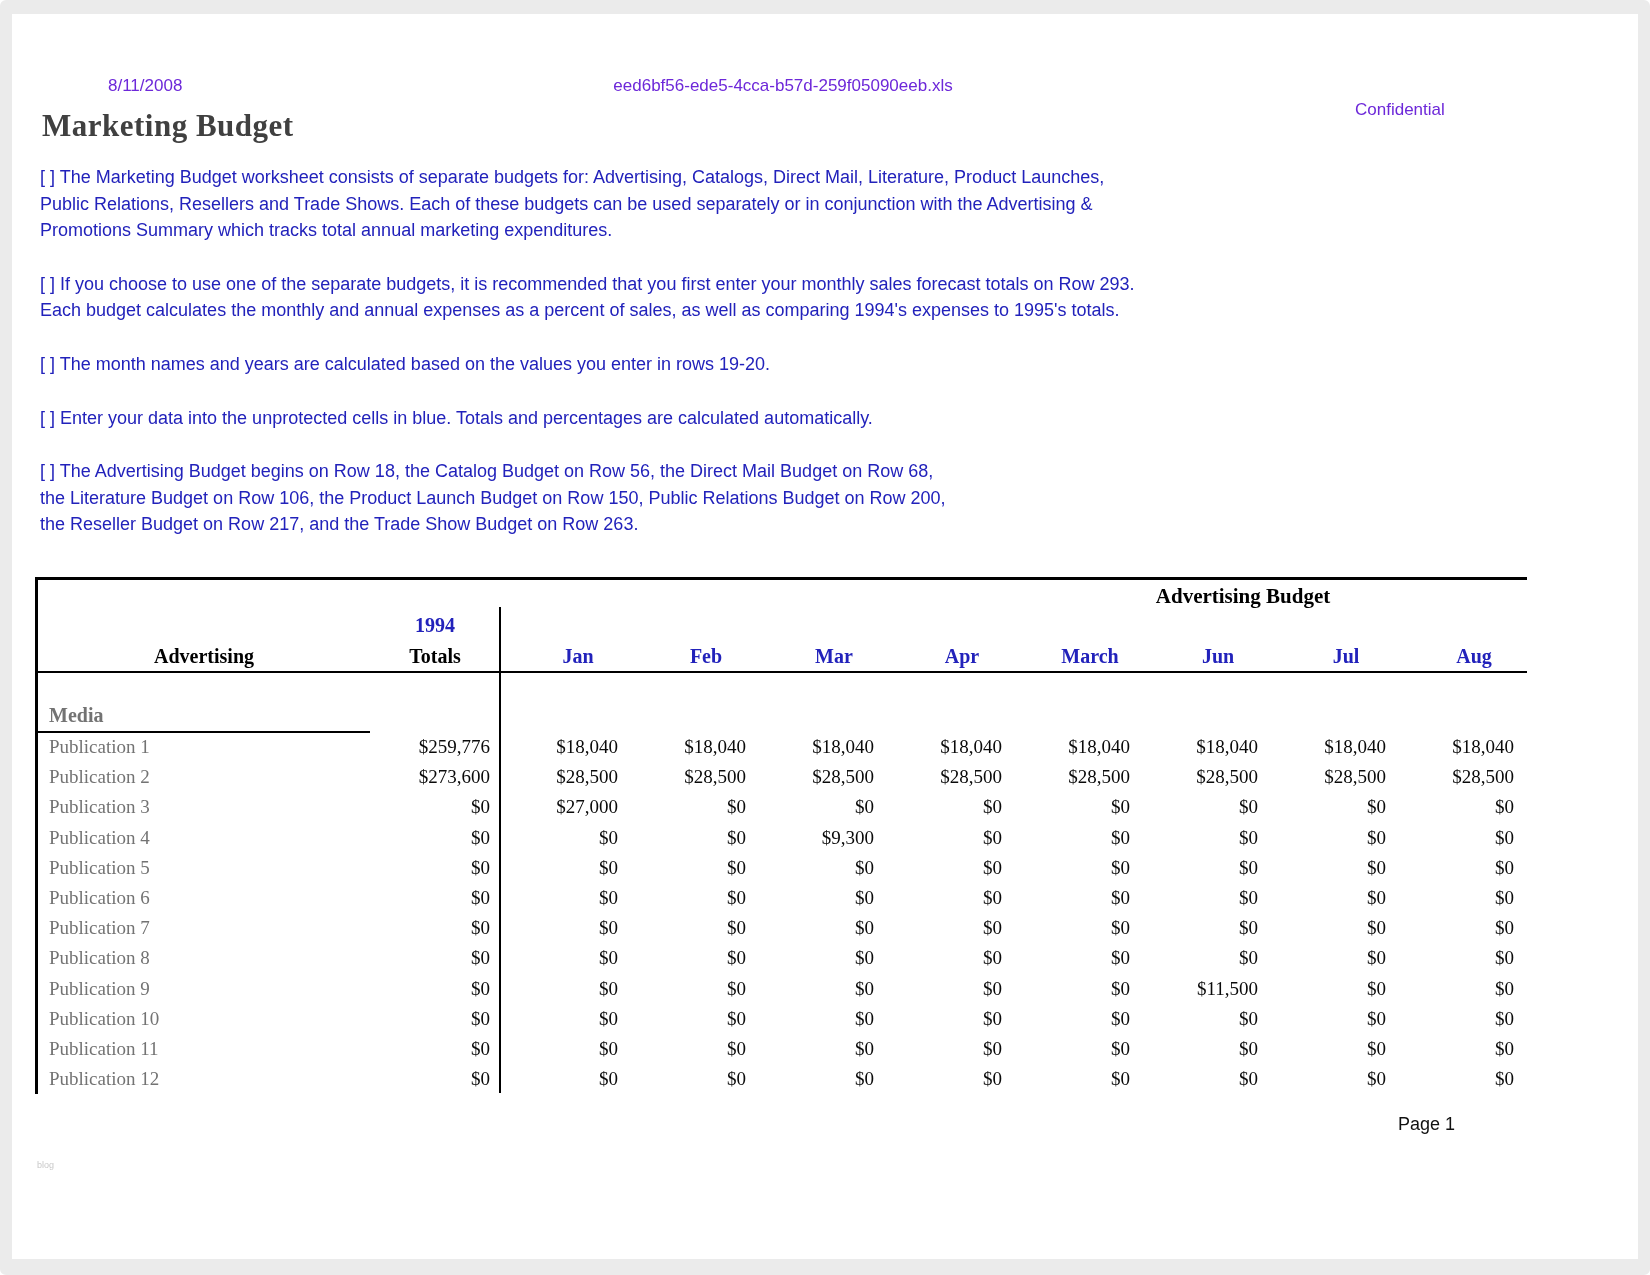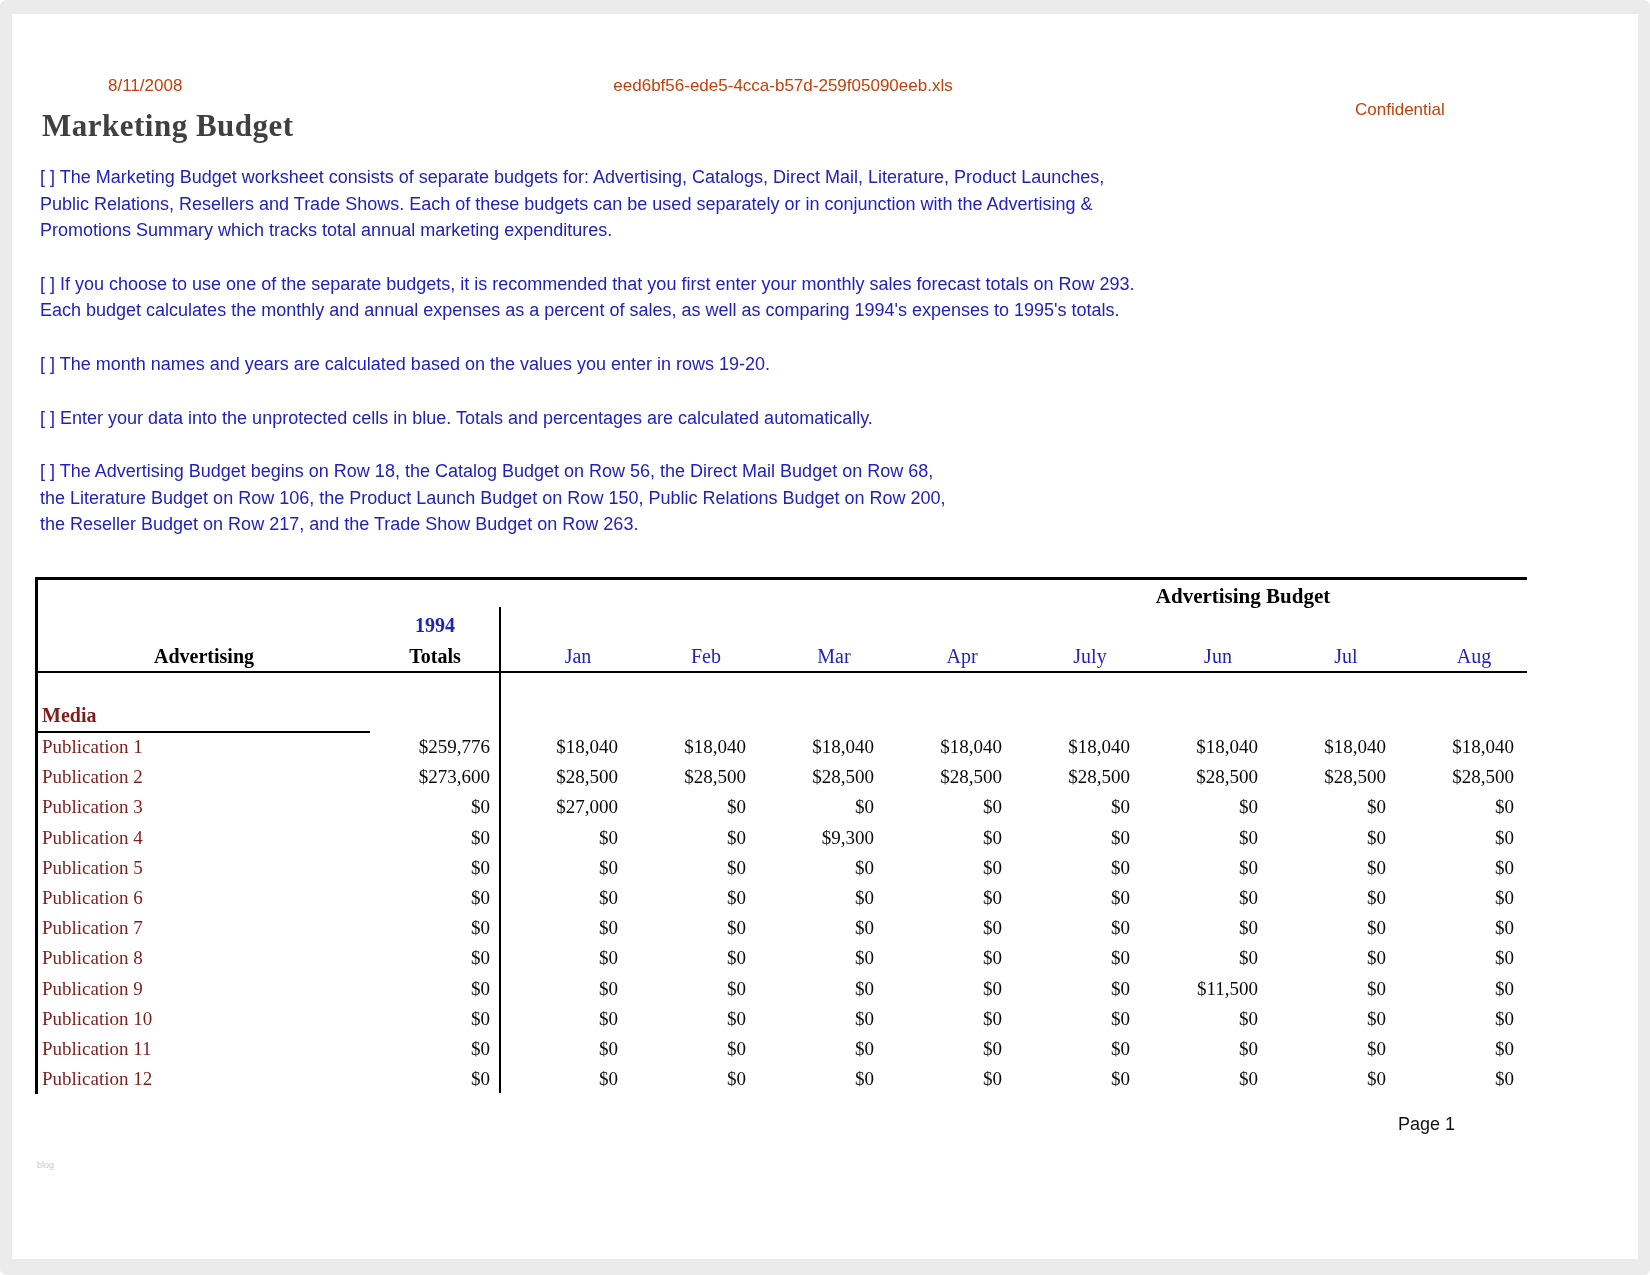--- a/index.html
+++ b/index.html
@@ -7,21 +7,21 @@
     position:relative;width:1650px;height:1275px;background:#ffffff;
     overflow:hidden;font-family:"Liberation Serif", serif;
   }
   .frame{
     position:absolute;inset:0;pointer-events:none;z-index:50;
     border-top:14px solid #ebebeb;border-bottom:16px solid #ebebeb;
     border-left:12px solid #ebebeb;border-right:12px solid #ebebeb;
     border-radius:6px;
   }
   
-  .meta{position:absolute;top:76px;font-family:"Liberation Sans",sans-serif;font-size:17px;color:#c2410c;}
+  .meta{position:absolute;top:76px;font-family:"Liberation Sans",sans-serif;font-size:17px;color:#6d28d9;}
   .meta-date{left:108px;}
   .meta-file{left:783px;transform:translateX(-50%);}
   .meta-conf{left:1355px;margin-top:24px;}
   
   .doc-title{
     position:absolute;left:42px;top:108px;font-family:"Liberation Serif",serif;
     font-size:31px;font-weight:bold;color:#404040;letter-spacing:.5px;
   }
   
   .intro{position:absolute;left:40px;top:164px;width:1280px;}
@@ -45,33 +45,33 @@
     position:absolute;left:38px;width:1486px;
     display:grid;grid-template-columns:332px 130px repeat(8,128px);
     align-items:center;
   }
   .grid .cell{font-size:19px;color:#000;}
   .header-line1{top:610px;height:30px;}
   .header-line1 .year{font-weight:bold;color:#2222bb;text-align:center;font-size:20px;}
   .header-line2{top:641px;height:30px;}
   .header-line2 .name-h{text-align:center;font-weight:bold;font-size:20px;}
   .header-line2 .totals-h{text-align:center;font-weight:bold;font-size:20px;}
-  .header-line2 .month-h{text-align:center;font-weight:normal;font-size:20px;color:#2222bb;padding-left:28px;}
+  .header-line2 .month-h{text-align:center;font-weight:bold;font-size:20px;color:#2222bb;padding-left:28px;}
   .media-row{top:700px;height:31px;}
   .media-row .media{
     font-weight:bold;font-size:20px;padding-left:2px;
     border-bottom:2px solid #000;height:31px;display:flex;align-items:center;
   }
   .rows{position:absolute;left:38px;top:732px;width:1486px;}
   .rows .row{
     position:relative;left:0;width:1486px;height:30.2px;
     display:grid;grid-template-columns:332px 130px repeat(8,128px);align-items:center;
   }
   .rows .cell{font-size:19px;}
-  .cell.name{color:#7f1d1d;padding-left:4px;}
+  .cell.name{color:#737373;padding-left:11px;}
   .cell.num{color:#0a0a0a;text-align:right;padding-right:10px;}
   
   .page-num{position:absolute;left:1398px;top:1114px;font-family:"Liberation Sans",sans-serif;font-size:18px;color:#111;}
   .watermark{position:absolute;left:37px;top:1160px;font-family:"Liberation Sans",sans-serif;font-size:9px;color:#c9c9c9;}
 </style>
 </head>
 <body>
 
 <div class="canvas">
 
@@ -117,21 +117,21 @@
   </div>
 
   <div class="grid header-line2">
     <div class="cell name-h">Advertising</div>
     <div class="cell totals-h">Totals</div>
 
   <div class="cell month-h">Jan</div>
       <div class="cell month-h">Feb</div>
       <div class="cell month-h">Mar</div>
       <div class="cell month-h">Apr</div>
-      <div class="cell month-h">July</div>
+      <div class="cell month-h">March</div>
       <div class="cell month-h">Jun</div>
       <div class="cell month-h">Jul</div>
       <div class="cell month-h">Aug</div>
     </div>
 
   <div class="grid media-row">
     <div class="cell name media">Media</div>
   </div>
 
   <div class="rows">

